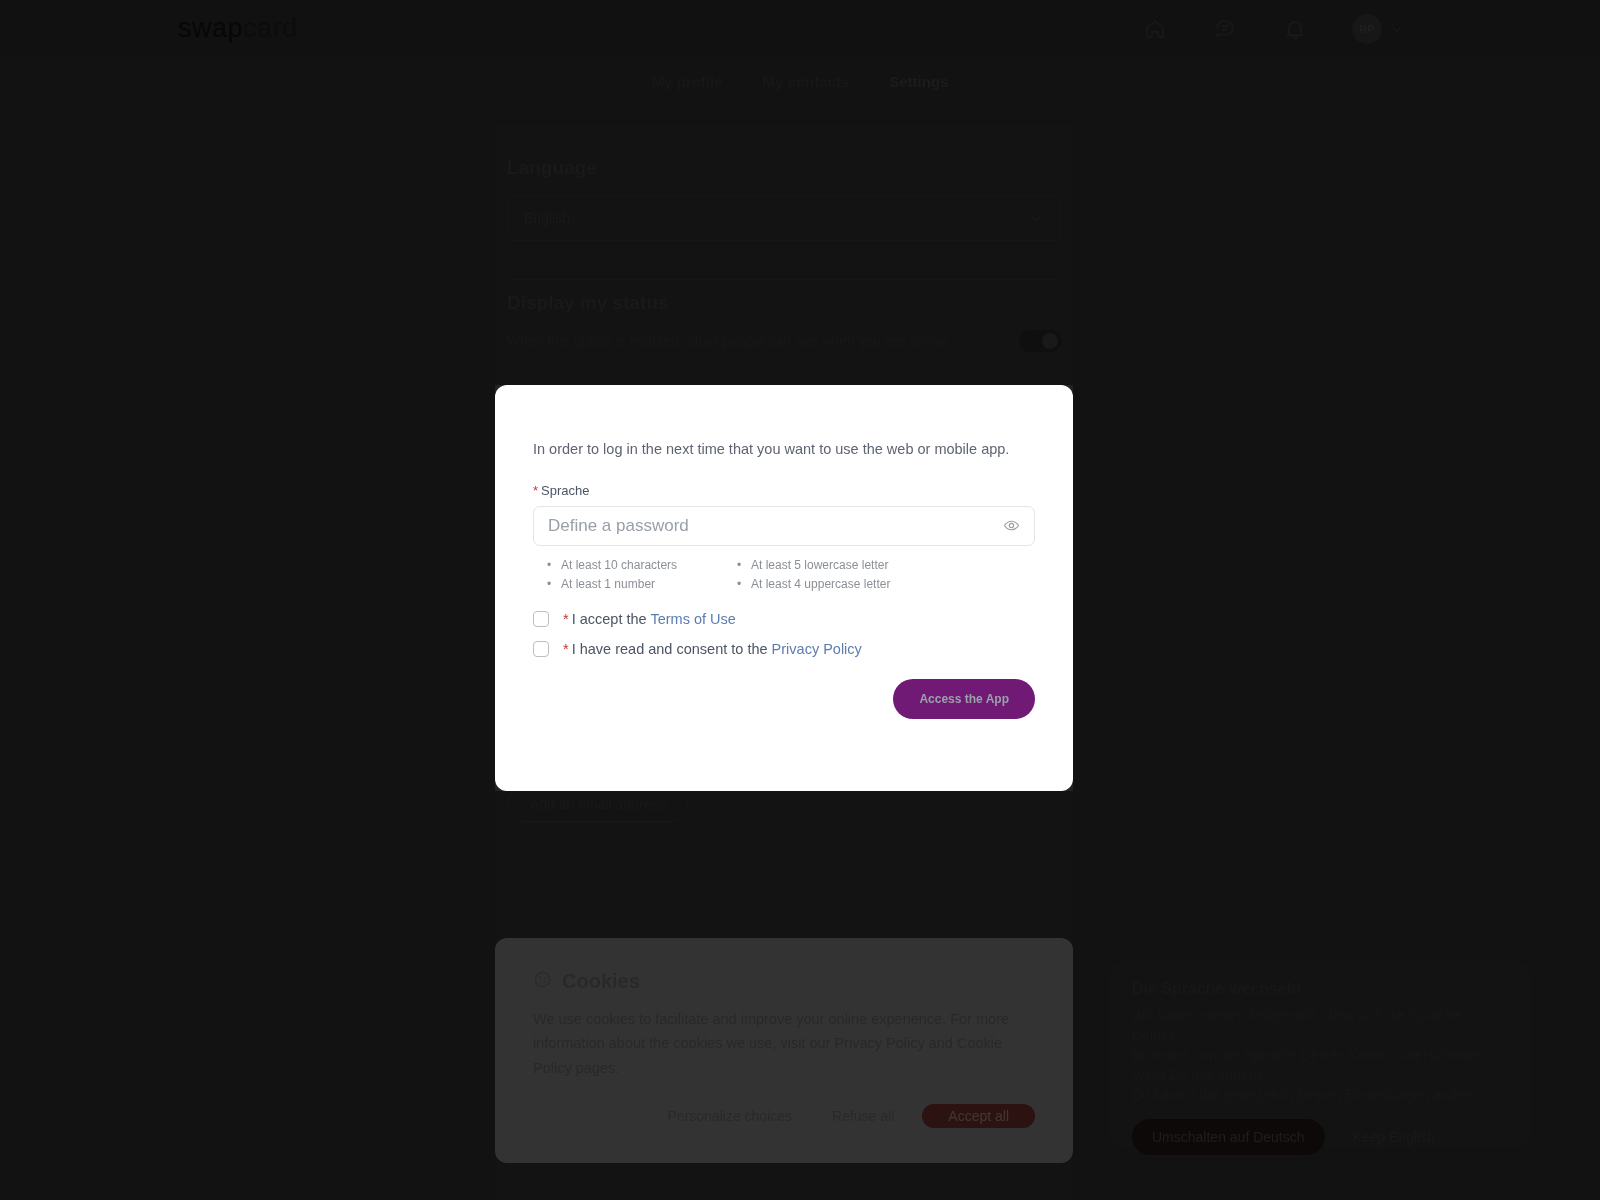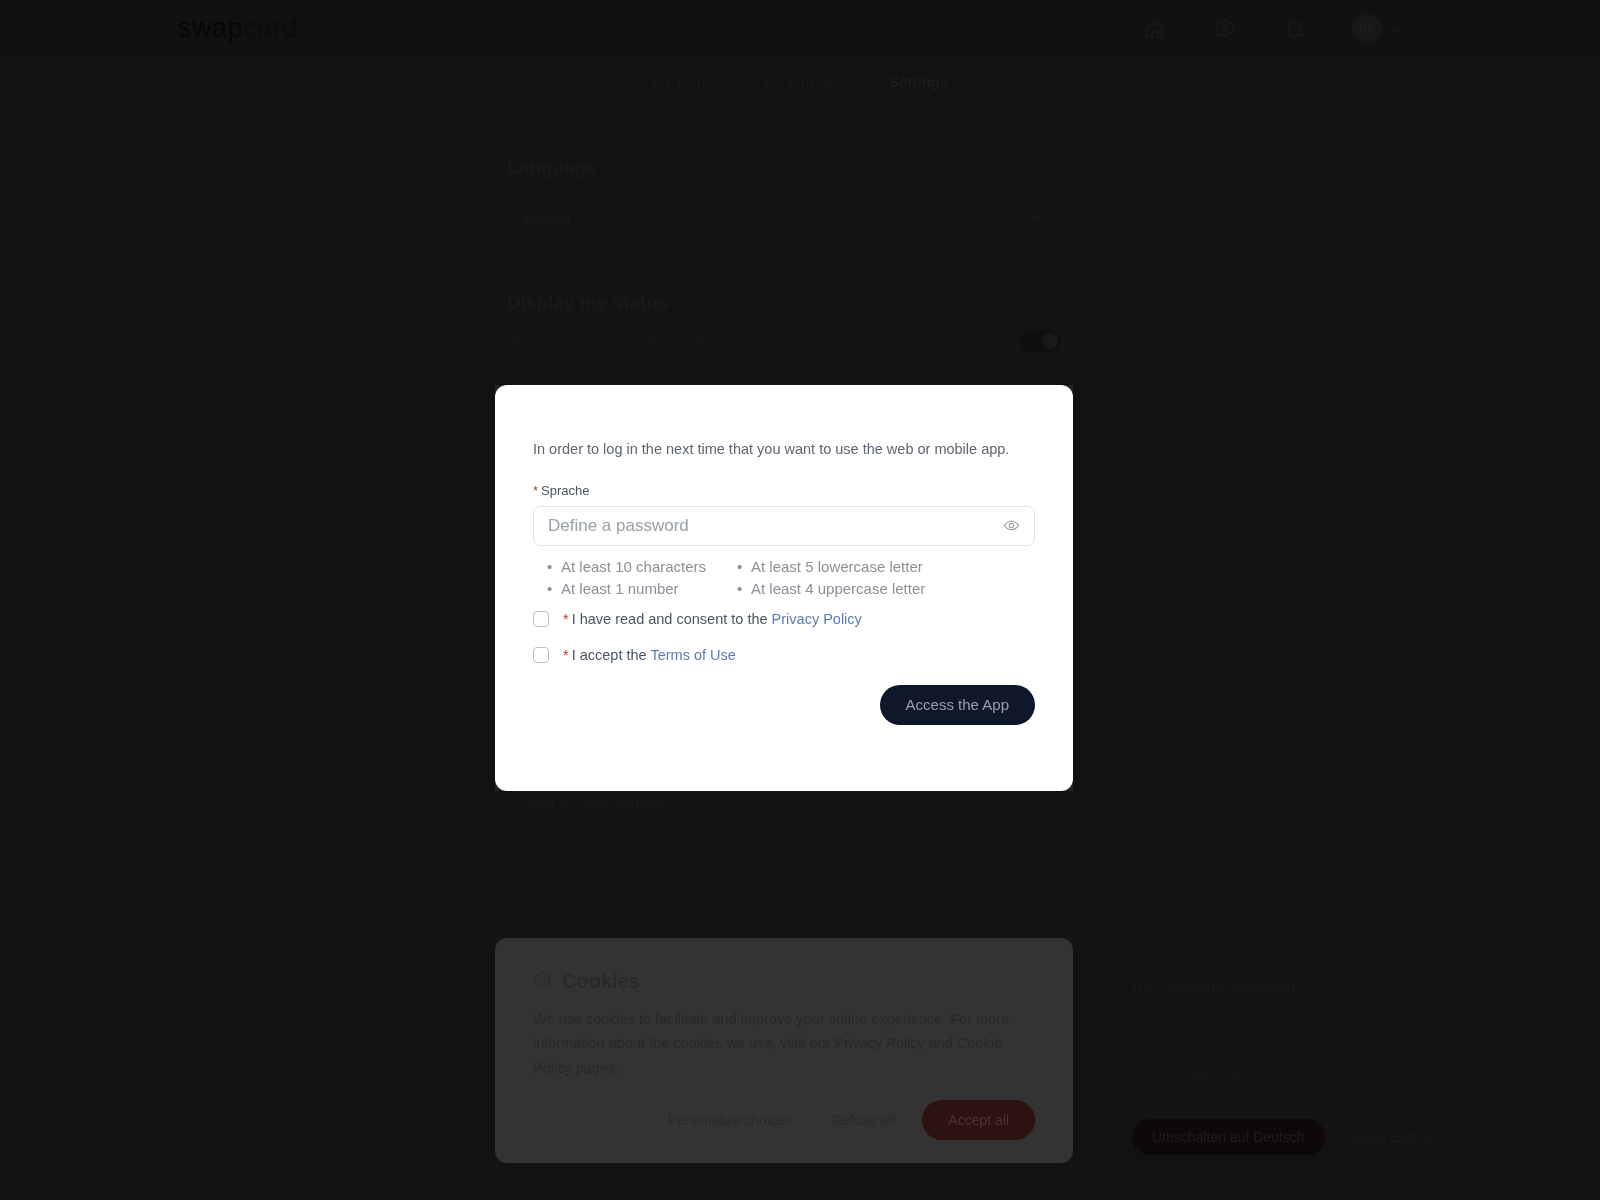--- a/index.html
+++ b/index.html
@@ -89,21 +89,21 @@
     background: #5d5d5d; border-radius: 12px;
     padding: 32px 38px 0 38px;
   }
   .cookie-head { display: flex; align-items: center; gap: 10px; }
   .cookie-icon svg { fill: #4e4e4e; }
   .cookie-title { font-size: 20px; font-weight: 700; color: #4c4c4c; }
   .cookie-text { margin-top: 14px; font-size: 14.5px; line-height: 1.68; color: #4a4a4a; }
   .cookie-actions { display: flex; align-items: center; justify-content: flex-end; gap: 16px; margin-top: 20px; }
   .cookie-link { font-size: 14px; color: #4c4c4c; padding: 8px 12px; }
   .accept-all {
-    height: 40px; padding: 0 26px; border-radius: 20px;
+    height: 24px; padding: 0 26px; border-radius: 20px;
     background: #50211f; color: #7d6362; font-size: 14px;
     display: flex; align-items: center; justify-content: center;
   }
 
   
   .lang-toast {
     position: absolute; left: 1110px; top: 962px; width: 420px; height: 186px;
     background: #232323; border-radius: 10px; padding: 18px 22px;
   }
   .toast-title { font-size: 16px; font-weight: 700; color: #2f2a28; }
@@ -131,32 +131,32 @@
     margin-top: 8px; height: 40px; border: 1px solid #e3e5e8; border-radius: 7px;
     display: flex; align-items: center; padding: 0 14px;
   }
   .pw-placeholder { font-size: 17px; color: #9aa0a8; }
   .eye { margin-left: auto; width: 17px; height: 17px; }
   .eye svg { stroke: #9aa0a8; fill: none; stroke-width: 1.6; }
   .reqs {
     margin-top: 12px; display: grid; grid-template-columns: 190px 1fr;
     row-gap: 5px; padding-left: 14px;
   }
-  .req { font-size: 15px; color: #8b9097; position: relative; padding-left: 14px; }
+  .req { font-size: 12px; color: #8b9097; position: relative; padding-left: 14px; }
   .req::before { content: "•"; position: absolute; left: 0; }
   .check-row { display: flex; align-items: center; gap: 14px; margin-top: 20px; }
   .check-row.second { margin-top: 14px; }
   .checkbox { width: 16px; height: 16px; border: 1.5px solid #b9bec6; border-radius: 4px; flex: 0 0 auto; }
   .check-label { font-size: 14.5px; color: #4b5563; }
   .check-label a { color: #5b7db1; text-decoration: none; }
   .modal-actions { display: flex; justify-content: flex-end; margin-top: 22px; }
   .access-btn {
     height: 40px; padding: 0 26px; border-radius: 20px;
-    background: #0f172a; color: #9ba1a9; font-size: 15px;
-    display: flex; align-items: center; justify-content: center;
+    background: #701a75; color: #9ba1a9; font-size: 12px;
+    display: flex; align-items: center; justify-content: center; font-weight: bold;
   }
 
   
   .scrim { position: absolute; background: rgba(0,0,0,0.45); z-index: 10; pointer-events: none; }
 </style>
 </head>
 <body>
 
 <div id="page-root">
 
@@ -283,26 +283,26 @@
     </span>
   </div>
 
   <div class="reqs">
     <div class="req">At least 10 characters</div>
     <div class="req">At least 5 lowercase letter</div>
     <div class="req">At least 1 number</div>
     <div class="req">At least 4 uppercase letter</div>
   </div>
 
+  <div class="check-row">
+    <div class="checkbox"></div>
+    <div class="check-label"><span class="req-star">*</span><span>I accept the</span> <a href="#">Terms of Use</a></div>
+  </div>
+
   <div class="check-row second">
     <div class="checkbox"></div>
     <div class="check-label"><span class="req-star">*</span><span>I have read and consent to the</span> <a href="#">Privacy Policy</a></div>
   </div>
 
-  <div class="check-row">
-    <div class="checkbox"></div>
-    <div class="check-label"><span class="req-star">*</span><span>I accept the</span> <a href="#">Terms of Use</a></div>
-  </div>
-
   <div class="modal-actions">
     <div class="access-btn">Access the App</div>
   </div>
 </div>
 
 </body></html>

